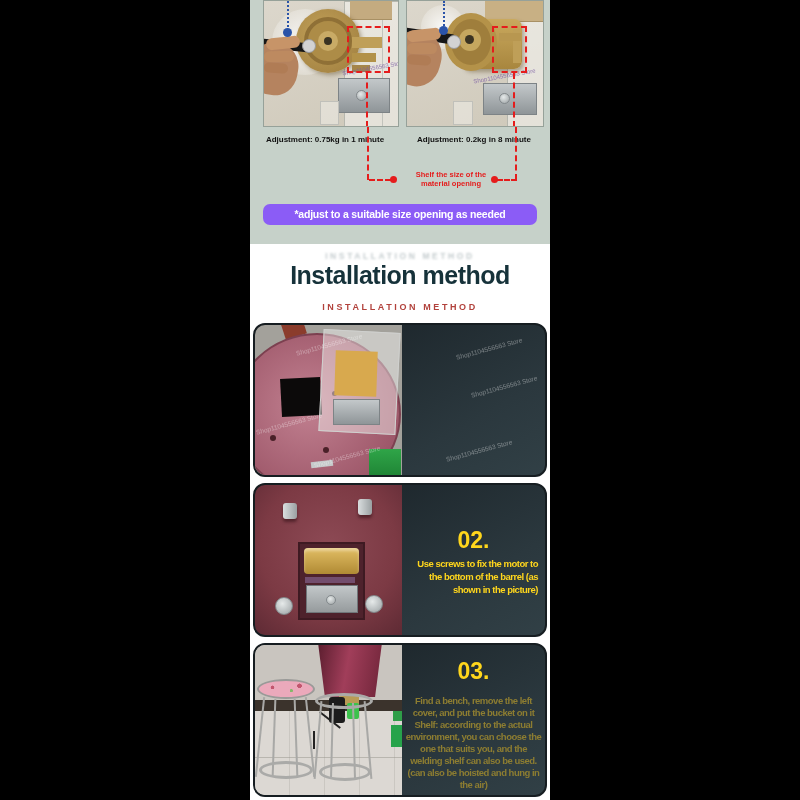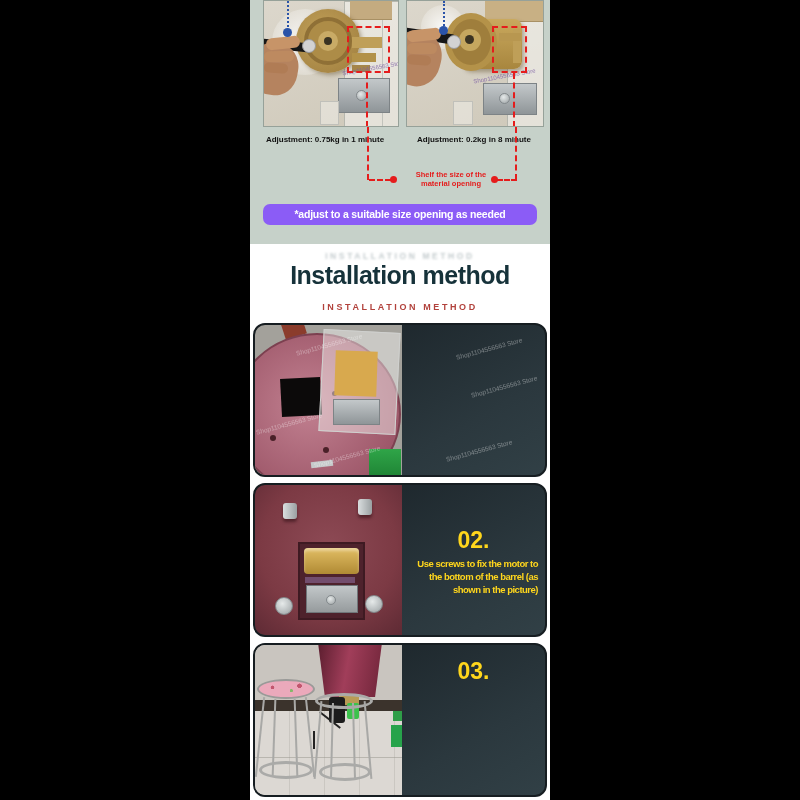--- a/index.html
+++ b/index.html
@@ -186,15 +186,16 @@
       <div class="leg" style="left:4px;top:52px;height:80px;transform:rotate(6deg);"></div>
       <div class="leg" style="left:18px;top:54px;height:78px;transform:rotate(2deg);"></div>
       <div class="leg" style="left:40px;top:54px;height:78px;transform:rotate(-2deg);"></div>
       <div class="leg" style="left:54px;top:52px;height:80px;transform:rotate(-6deg);"></div>
       <div class="ring" style="left:4px;top:116px;width:54px;height:18px;"></div>
 
       <div class="abs" style="left:138px;top:66px;width:9px;height:10px;background:#2f9e48;"></div>
       <div class="abs" style="left:136px;top:80px;width:11px;height:22px;background:#27a34b;"></div>
     </div>
     <div class="pnum" style="top:13px;">03.</div>
+    <div class="pbody" style="top:50px;padding:0 3px;text-align:center;line-height:12px;color:#8d7d31;">Find a bench, remove the left cover, and put the bucket on it Shelf: according to the actual environment, you can choose the one that suits you, and the welding shelf can also be used. (can also be hoisted and hung in the air)</div>
   </div>
 
 </div>
 
 </body></html>

